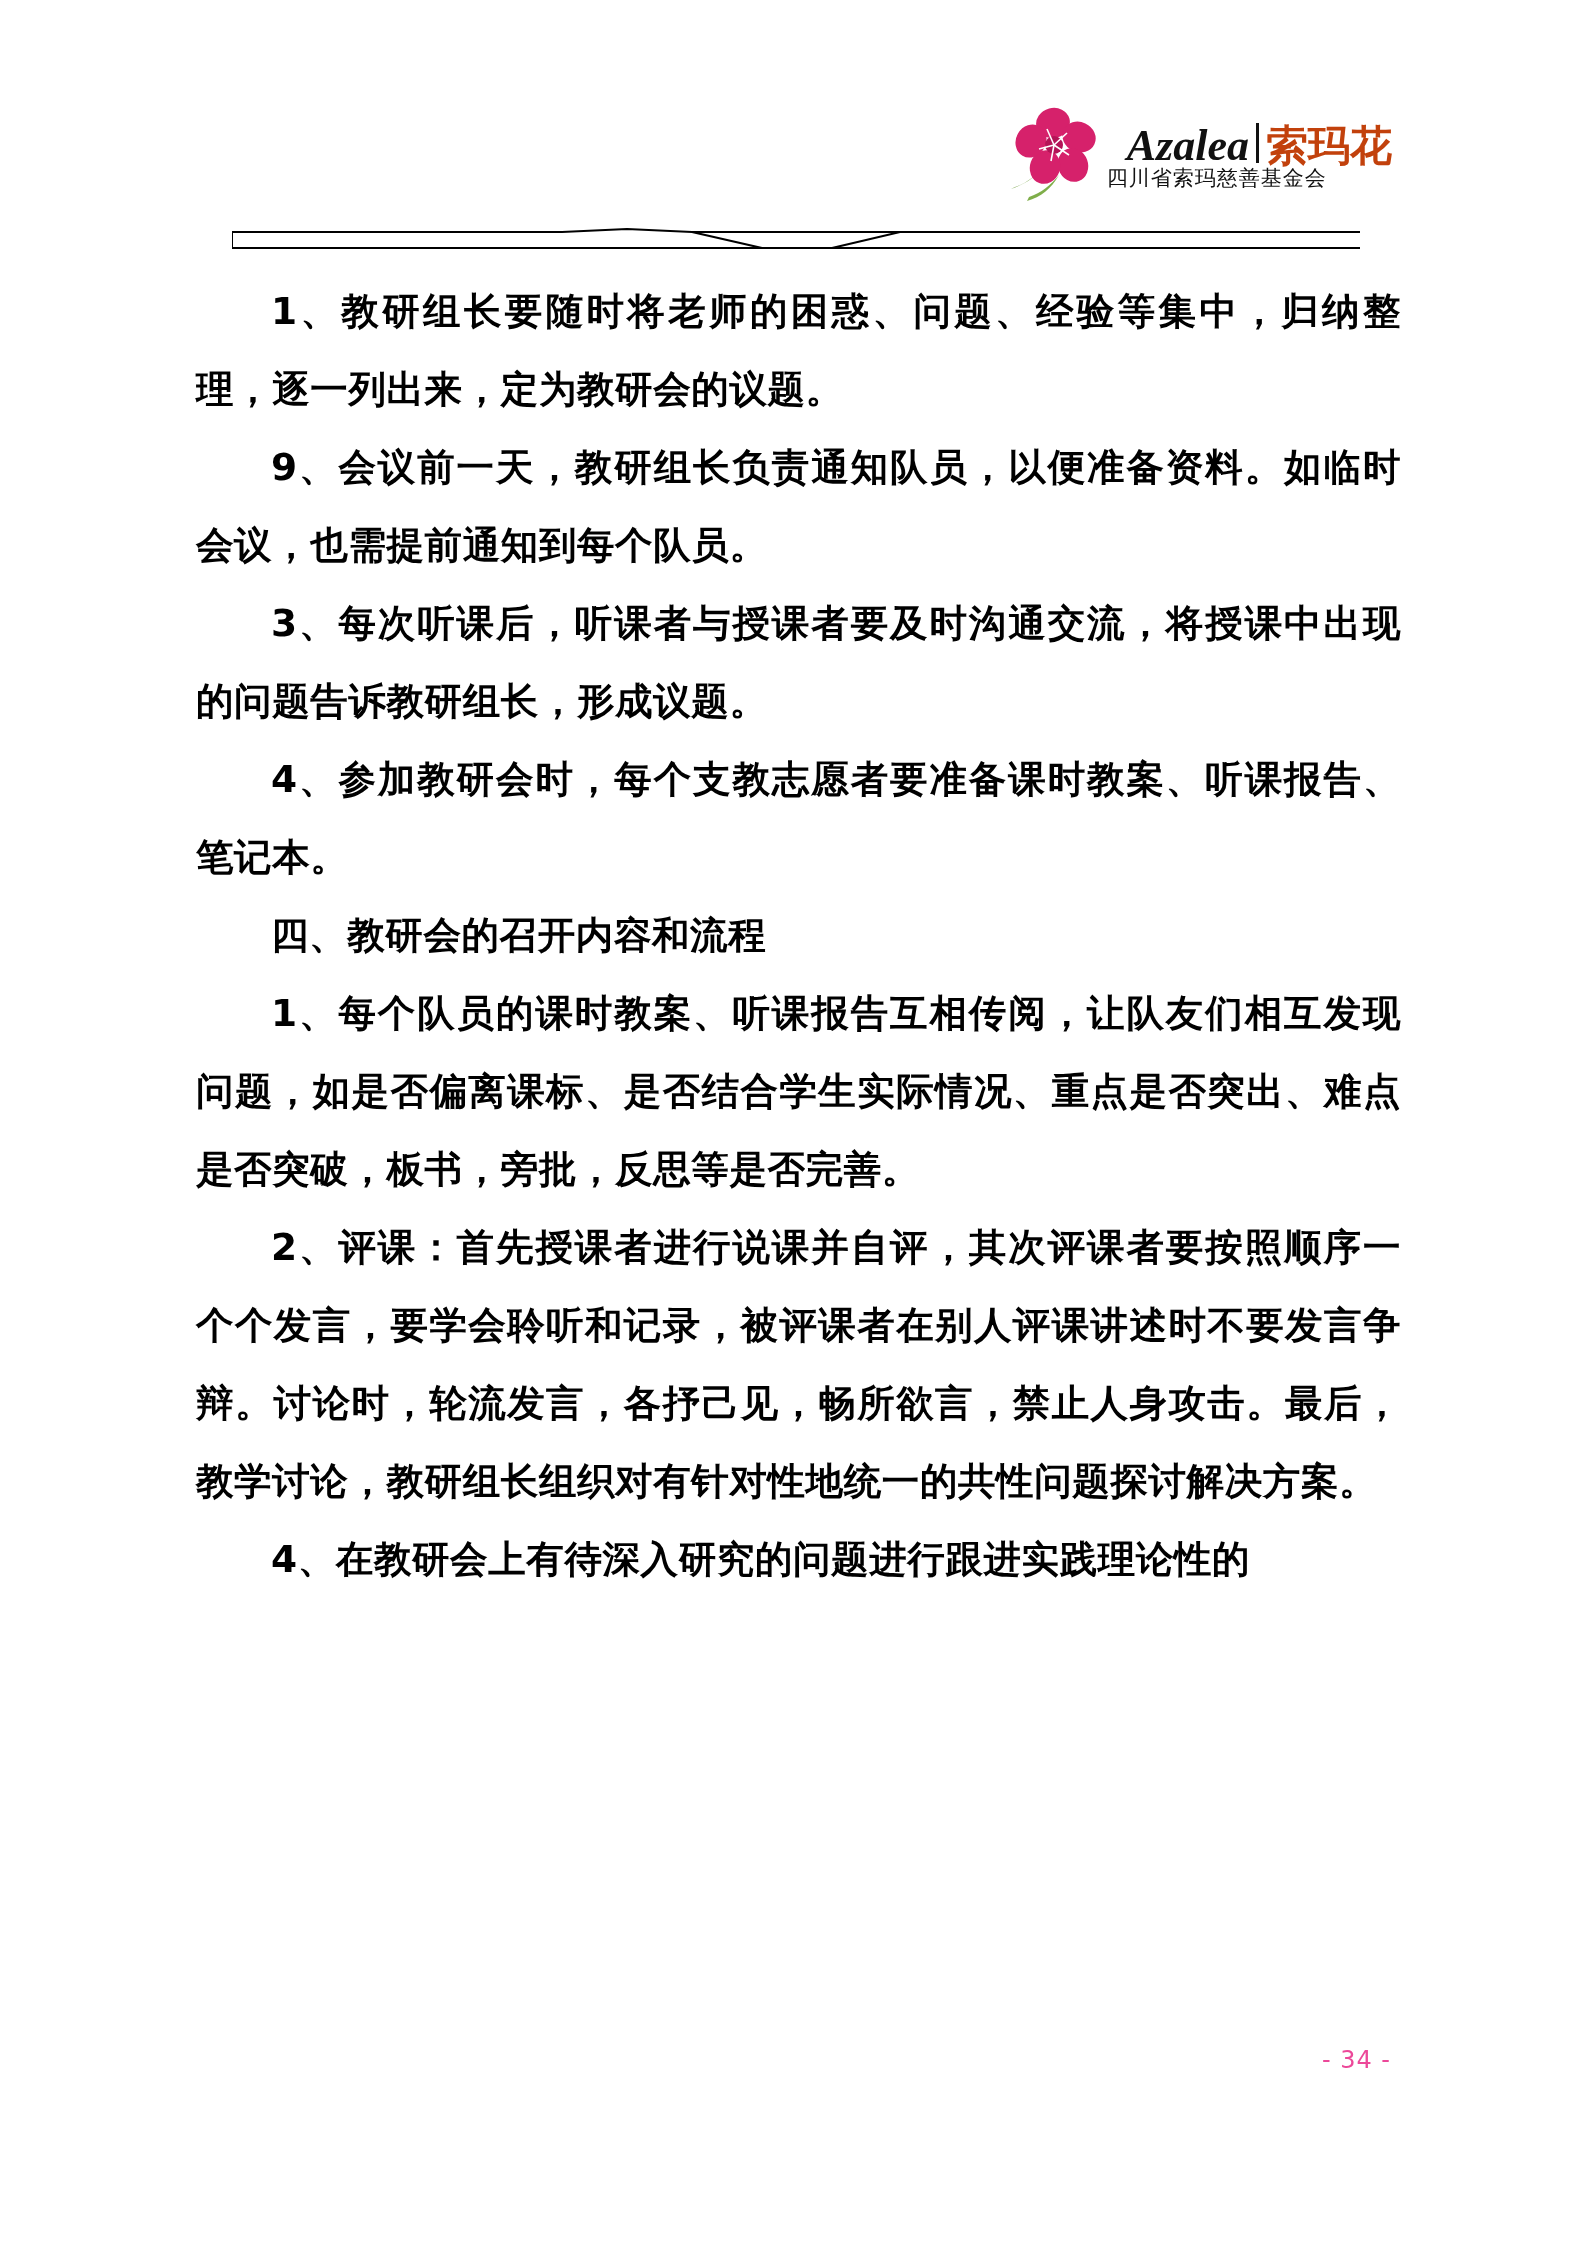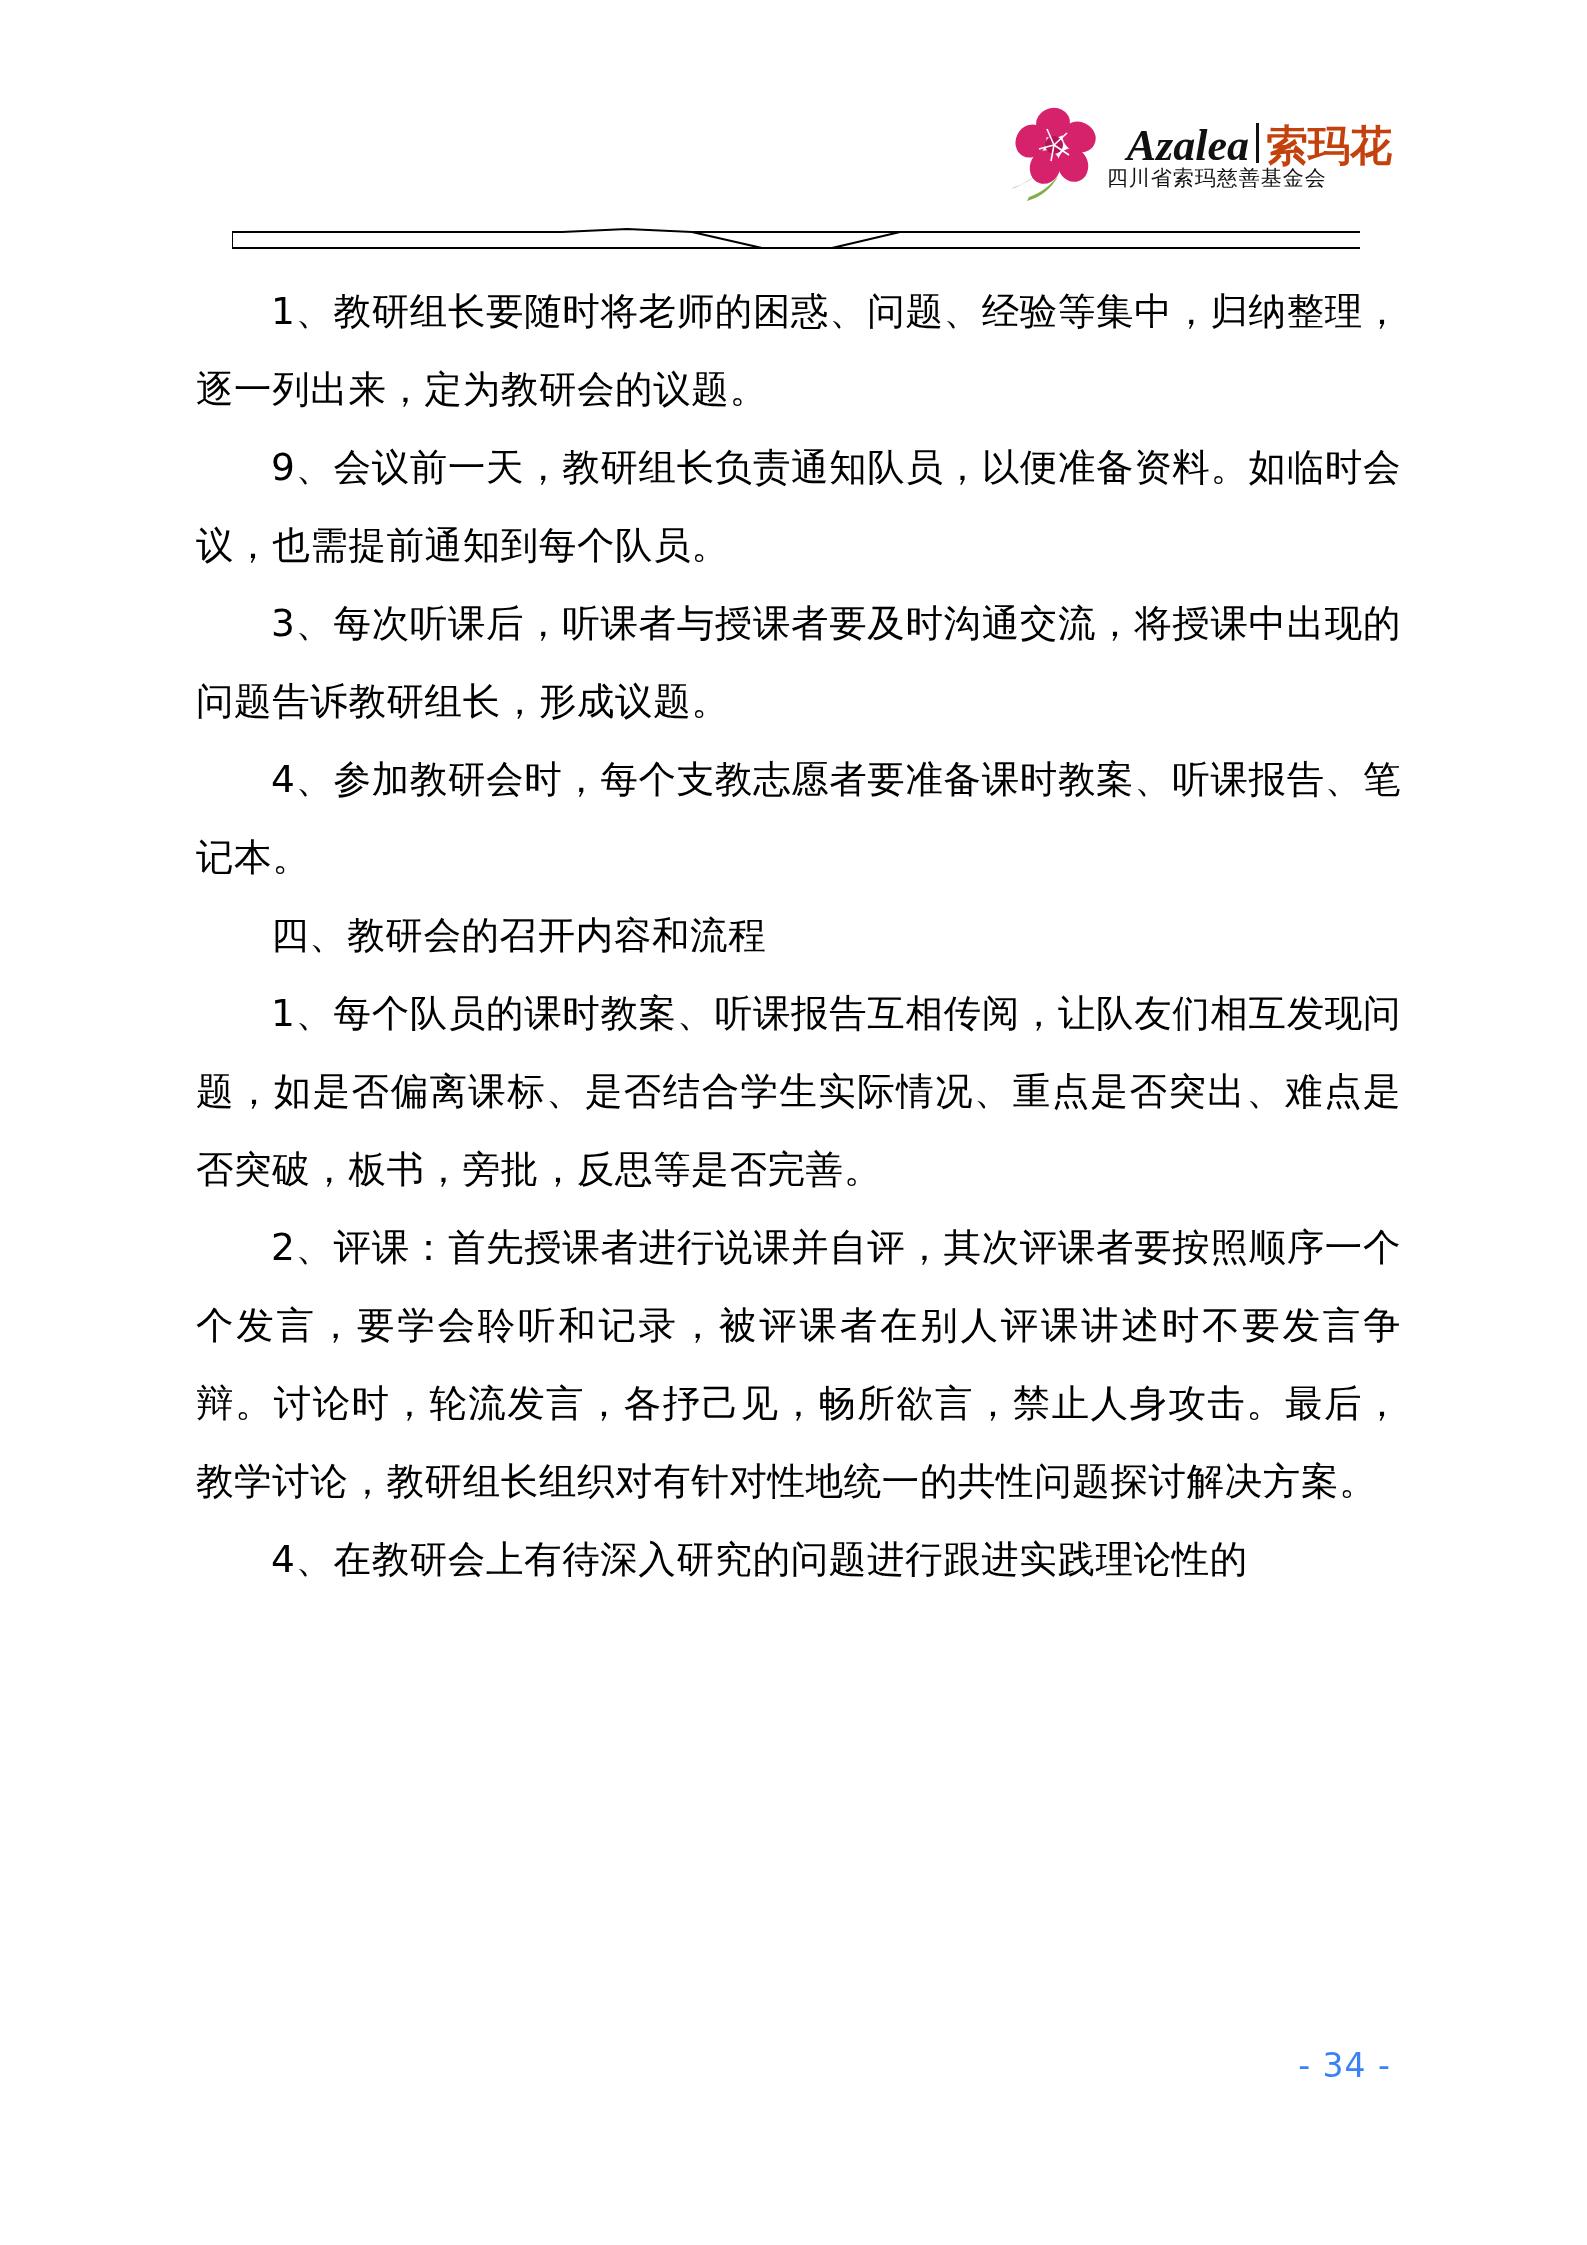--- a/index.html
+++ b/index.html
@@ -114,30 +114,31 @@
   .para {
     font-family: "DejaVu Sans", sans-serif;
     font-size: 37.5px;
     line-height: 78px;
     letter-spacing: 0.6px;
     text-align: justify;
     text-justify: inter-character;
     margin: 0 0 0 0;
     text-indent: 75px;
     color: #000000;
+    font-weight: bold;
   }
 
   
   .page-number {
     position: absolute;
     right: 196px;
     top: 2046px;
     font-family: "DejaVu Sans", sans-serif;
-    font-size: 33px;
-    color: #3b82f6;
+    font-size: 24px;
+    color: #ec4899;
     letter-spacing: 1px;
   }
 </style>
 </head>
 <body>
 
 <div class="page">
 
   <div class="header">
 

